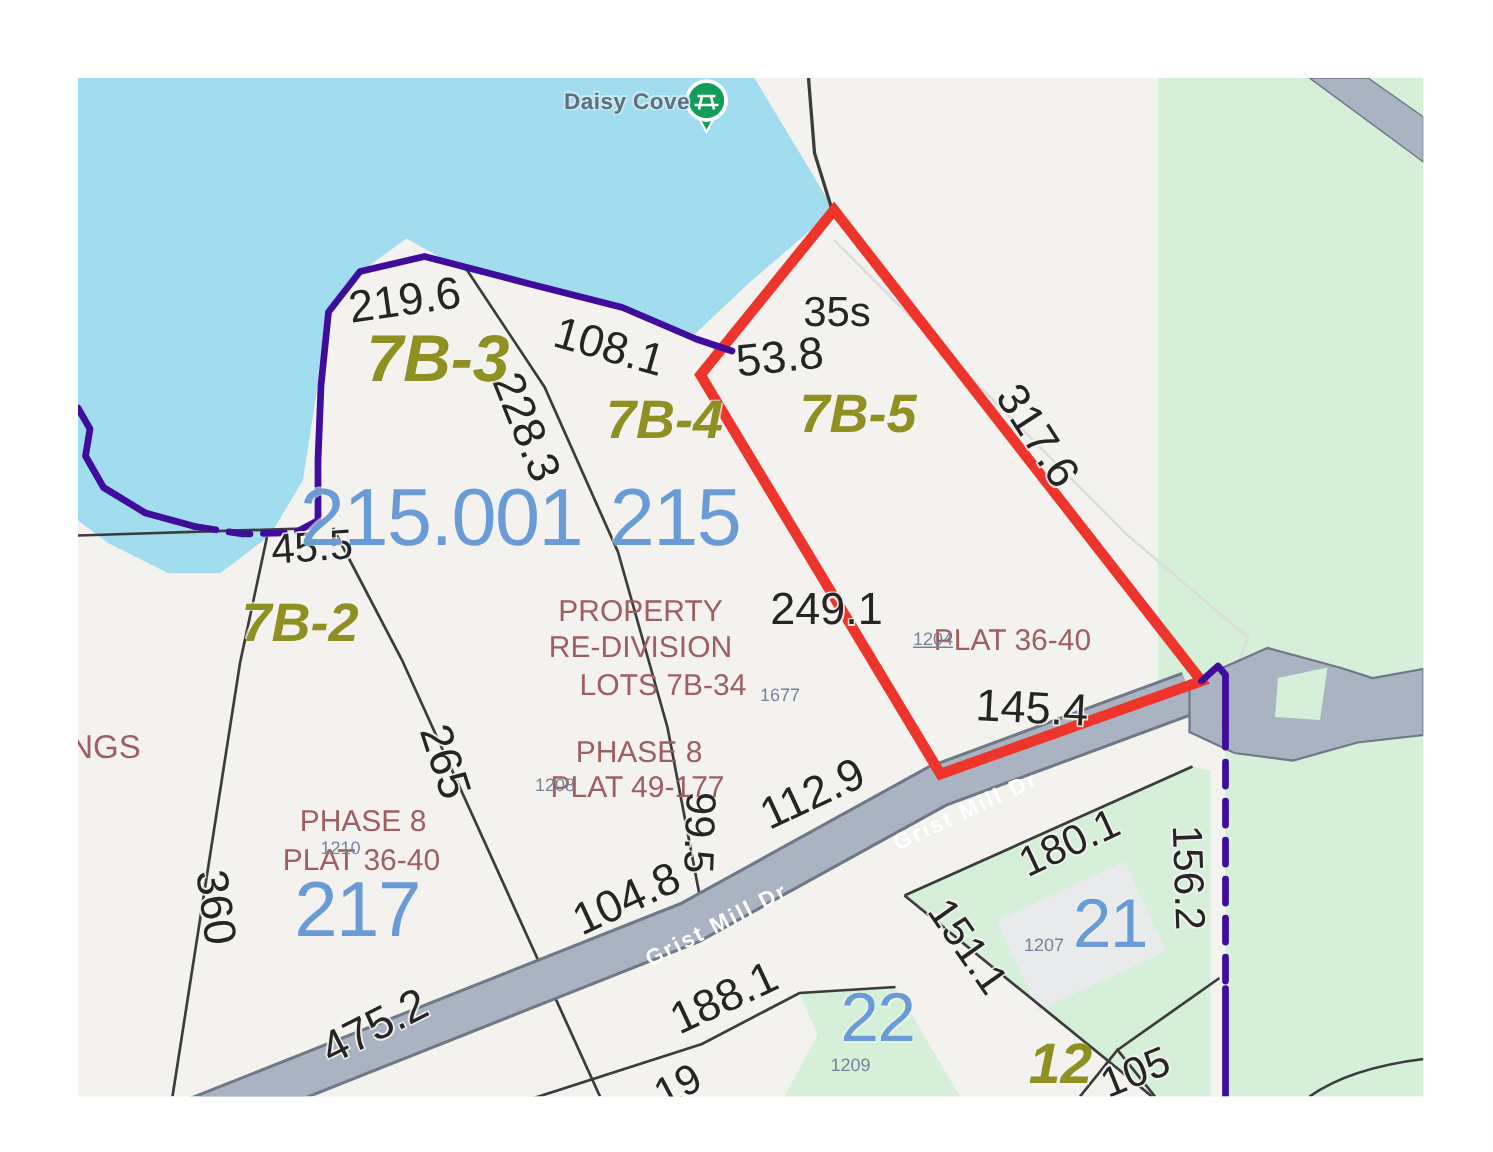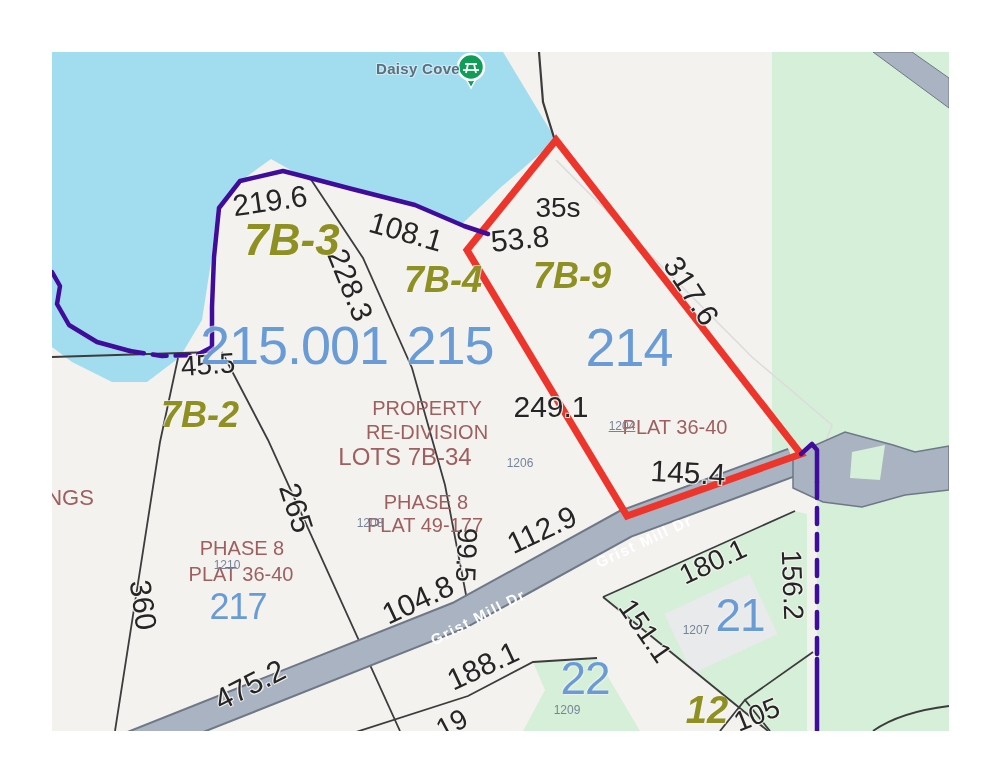--- a/index.html
+++ b/index.html
@@ -104,39 +104,38 @@
         <div class="label dim" style="left: 431px; top: 614px; font-size: 30px; transform: translate(-50%, -50%) rotate(-25deg);">188.1</div>
         <div class="label dim" style="left: 91px; top: 553px; font-size: 30px; transform: translate(-50%, -50%) rotate(82deg);">360</div>
         <div class="label dim" style="left: 244px; top: 456px; font-size: 30px; transform: translate(-50%, -50%) rotate(72deg);">265</div>
         <div class="label dim" style="left: 661px; top: 510px; font-size: 28px; transform: translate(-50%, -50%) rotate(-25deg);">180.1</div>
         <div class="label dim" style="left: 593px; top: 579px; font-size: 28px; transform: translate(-50%, -50%) rotate(55deg);">151.1</div>
         <div class="label dim" style="left: 740px; top: 533px; font-size: 28px; transform: translate(-50%, -50%) rotate(88deg);">156.2</div>
         <div class="label dim" style="left: 705px; top: 663px; font-size: 28px; transform: translate(-50%, -50%) rotate(-22deg);">105</div>
         <div class="label dim" style="left: 400px; top: 672px; font-size: 28px; transform: translate(-50%, -50%) rotate(-28deg);">19</div>
         <div class="label lot" style="left: 240px; top: 188px; font-size: 44px; transform: translate(-50%, -50%) rotate(0deg);">7B-3</div>
         <div class="label lot" style="left: 391px; top: 228px; font-size: 36px; transform: translate(-50%, -50%) rotate(0deg);">7B-4</div>
-        <div class="label lot" style="left: 520px; top: 224px; font-size: 36px; transform: translate(-50%, -50%) rotate(0deg);">7B-9</div>
+        <div class="label lot" style="left: 520px; top: 224px; font-size: 36px; transform: translate(-50%, -50%) rotate(0deg);">7B-5</div>
         <div class="label lot" style="left: 148px; top: 363px; font-size: 36px; transform: translate(-50%, -50%) rotate(0deg);">7B-2</div>
         <div class="label lot" style="left: 655px; top: 658px; font-size: 38px; transform: translate(-50%, -50%) rotate(0deg);">12</div>
         <div class="label parcel" style="left: 242px; top: 293px; font-size: 54px; transform: translate(-50%, -50%) rotate(0deg);">215.001</div>
         <div class="label parcel" style="left: 398px; top: 293px; font-size: 54px; transform: translate(-50%, -50%) rotate(0deg);">215</div>
-        <div class="label parcel" style="left: 577px; top: 295px; font-size: 54px; transform: translate(-50%, -50%) rotate(0deg);">214</div>
-        <div class="label parcel" style="left: 186px; top: 555px; font-size: 36px; transform: translate(-50%, -50%) rotate(0deg);">217</div>
+        <div class="label parcel" style="left: 186px; top: 555px; font-size: 52px; transform: translate(-50%, -50%) rotate(0deg);">217</div>
         <div class="label parcel" style="left: 521px; top: 626px; font-size: 46px; transform: translate(-50%, -50%) rotate(0deg); margin-left: 12px;">22</div>
         <div class="label parcel" style="left: 688px; top: 563px; font-size: 46px; transform: translate(-50%, -50%) rotate(0deg);">21</div>
         <div class="label plat" style="left: 375px; top: 356px; font-size: 20px; transform: translate(-50%, -50%) rotate(0deg);">PROPERTY</div>
         <div class="label plat" style="left: 375px; top: 380px; font-size: 20px; transform: translate(-50%, -50%) rotate(0deg);">RE-DIVISION</div>
-        <div class="label plat" style="left: 353px; top: 405px; font-size: 24px; transform: translate(-50%, -50%) rotate(0deg);">LOTS 7B-34</div>
+        <div class="label plat" style="left: 390px; top: 405px; font-size: 20px; transform: translate(-50%, -50%) rotate(0deg);">LOTS 7B-34</div>
         <div class="label plat" style="left: 374px; top: 450px; font-size: 20px; transform: translate(-50%, -50%) rotate(0deg);">PHASE 8</div>
         <div class="label plat" style="left: 373px; top: 473px; font-size: 20px; transform: translate(-50%, -50%) rotate(0deg);">PLAT 49-177</div>
         <div class="label plat" style="left: 190px; top: 496px; font-size: 20px; transform: translate(-50%, -50%) rotate(0deg);">PHASE 8</div>
         <div class="label plat" style="left: 189px; top: 522px; font-size: 20px; transform: translate(-50%, -50%) rotate(0deg);">PLAT 36-40</div>
         <div class="label plat" style="left: 623px; top: 375px; font-size: 20px; transform: translate(-50%, -50%) rotate(0deg);">PLAT 36-40</div>
         <div class="label plat" style="left: 18px; top: 446px; font-size: 22px; transform: translate(-50%, -50%) rotate(0deg);">NGS</div>
-        <div class="label addr" style="left: 468px; top: 411px; font-size: 12px; transform: translate(-50%, -50%) rotate(0deg);">1206</div>
+        <div class="label addr" style="left: 468px; top: 411px; font-size: 12px; transform: translate(-50%, -50%) rotate(0deg);">1677</div>
         <div class="label addr" style="left: 318px; top: 471px; font-size: 12px; transform: translate(-50%, -50%) rotate(0deg);">1208</div>
         <div class="label addr" style="left: 175px; top: 513px; font-size: 12px; transform: translate(-50%, -50%) rotate(0deg);">1210</div>
         <div class="label addr" style="left: 570px; top: 374px; font-size: 12px; transform: translate(-50%, -50%) rotate(0deg); text-decoration: underline;">1204</div>
         <div class="label addr" style="left: 644px; top: 578px; font-size: 12px; transform: translate(-50%, -50%) rotate(0deg);">1207</div>
         <div class="label addr" style="left: 515px; top: 658px; font-size: 12px; transform: translate(-50%, -50%) rotate(0deg); text-align: right;">1209</div>
         <div class="label road" style="left: 426px; top: 565px; font-size: 15px; transform: translate(-50%, -50%) rotate(-27deg);">Grist Mill Dr</div>
         <div class="label road" style="left: 592px; top: 489px; font-size: 15px; transform: translate(-50%, -50%) rotate(-25deg);">Grist Mill Dr</div>
       </div>
   </div>
 </div>

